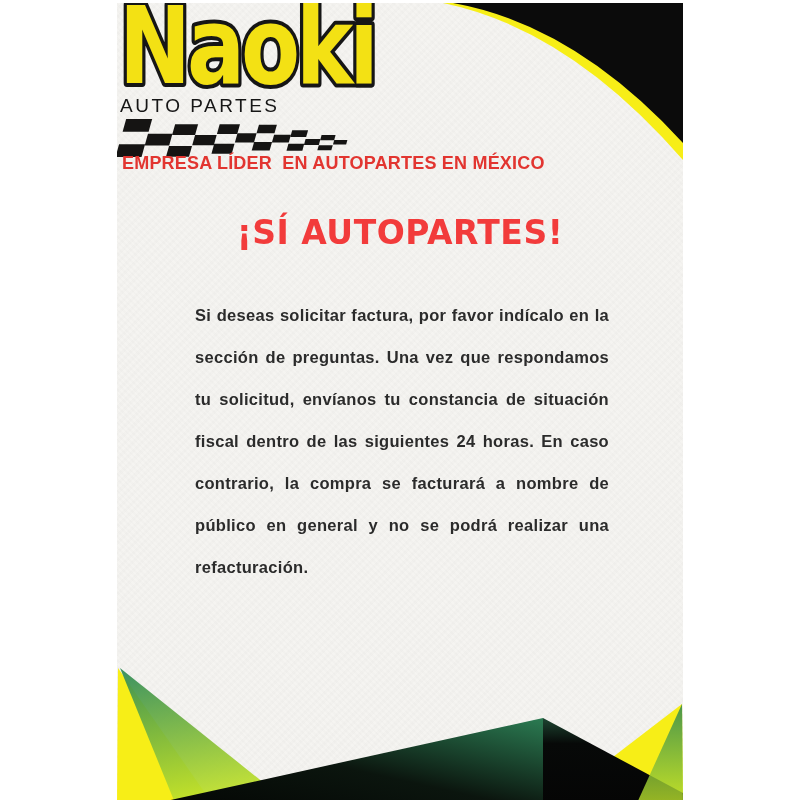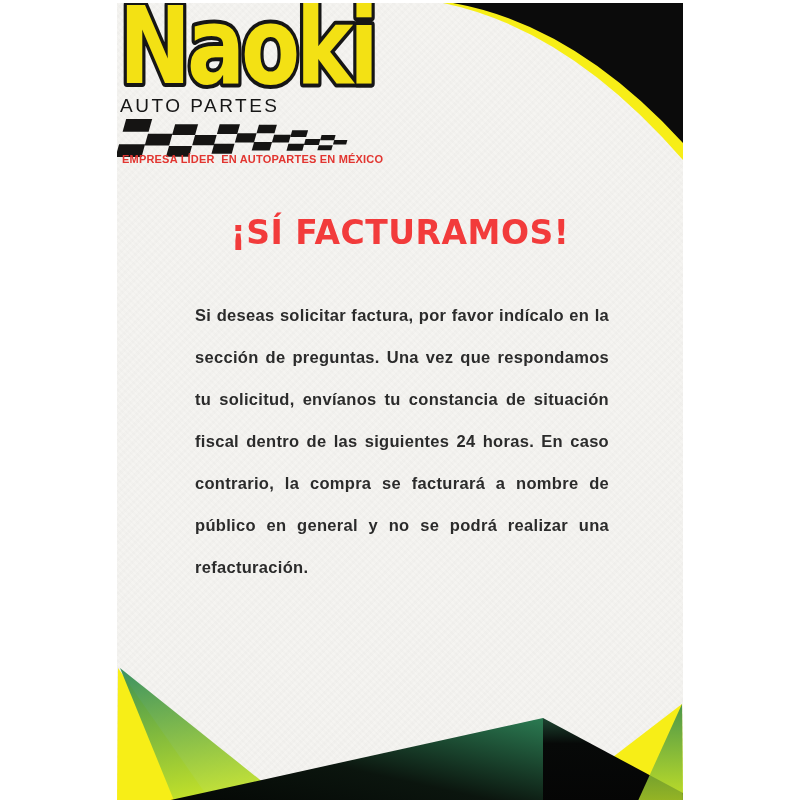--- a/index.html
+++ b/index.html
@@ -75,21 +75,21 @@
     left: -3px;
     top: 113px;
     display: block;
     overflow: visible;
   }
 
   .tagline {
     position: absolute;
     left: 5px;
     top: 150px;
-    font-size: 11px;
+    font-size: 18px;
     font-weight: 700;
     letter-spacing: 0.2px;
     color: var(--accent-red, #ee3a36);
     white-space: pre;
     text-align: right;
   }
 
   .headline {
     position: absolute;
     left: 0;
@@ -158,21 +158,21 @@
           <polygon points="178.21066340092378,14.200463921217144 194.0594558029919,14.200463921217144 192.1527579712022,21.01009903475183 176.30396556913408,21.01009903475183" fill="#151413"></polygon>
           <polygon points="174.39726773734435,27.819734148286514 190.24606013941246,27.819734148286514 188.33936230762276,34.629369261821196 172.49056990555465,34.629369261821196" fill="#151413"></polygon>
           <polygon points="191.56379083322784,23.11355309894589 206.46165569117187,23.11355309894589 204.82179196452506,28.970209265541623 189.92392710658103,28.970209265541623" fill="#151413"></polygon>
           <polygon points="207.58271796805855,19.109759252922093 221.58671093452594,19.109759252922093 220.16874800724108,24.173912564653694 206.16475504077368,24.173912564653694" fill="#151413"></polygon>
           <polygon points="204.74679211348885,29.238065876385292 218.75078507995624,29.238065876385292 217.33282215267138,34.302219188116894 203.328829186204,34.302219188116894" fill="#151413"></polygon>
           <polygon points="220.2359270949898,23.93398725126548 233.39968048346913,23.93398725126548 232.147606088139,28.40568152030156 218.98385269965968,28.40568152030156" fill="#151413"></polygon>
         </svg>
       <div class="tagline">EMPRESA LÍDER  EN AUTOPARTES EN MÉXICO</div>
     </header>
 
-    <h1 class="headline">¡SÍ FACTURAMOS!</h1>
+    <h1 class="headline">¡SÍ AUTOPARTES!</h1>
     <p class="body-text">Si deseas solicitar factura, por favor indícalo en la sección de preguntas. Una vez que respondamos tu solicitud, envíanos tu constancia de situación fiscal dentro de las siguientes 24 horas. En caso contrario, la compra se facturará a nombre de público en general y no se podrá realizar una refacturación.</p>
 
     <svg class="corner-bottom" viewBox="0 0 566 146" aria-hidden="true">
       <defs>
         <linearGradient id="gLeftGreen" x1="0" y1="0" x2="0.25" y2="1">
           <stop offset="0" stop-color="#2e8a57"></stop>
           <stop offset="1" stop-color="#bddf2b"></stop>
         </linearGradient>
         <linearGradient id="gMountLeft" x1="1" y1="0" x2="0" y2="1">
           <stop offset="0" stop-color="#2b7b52"></stop>

